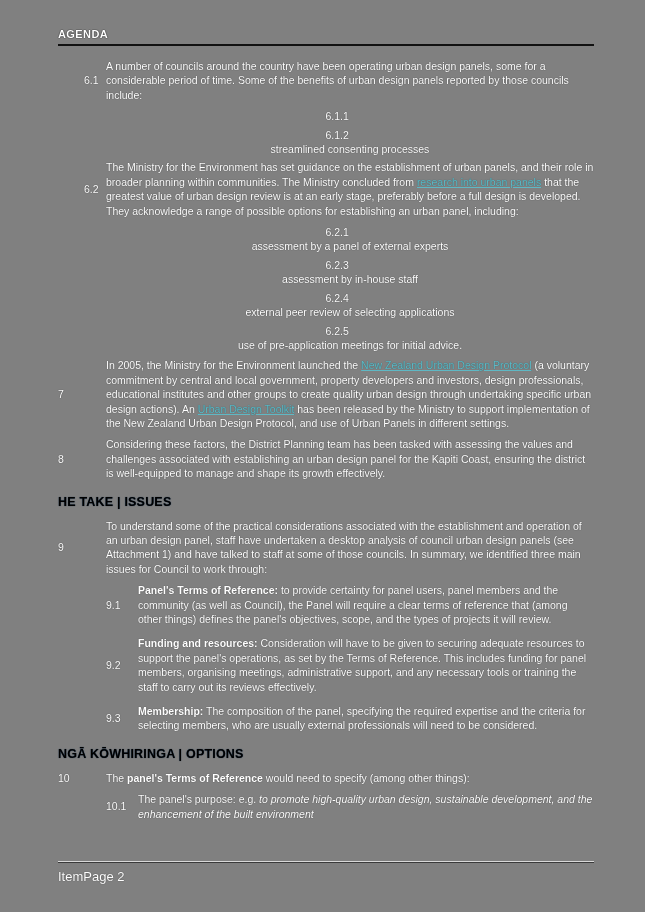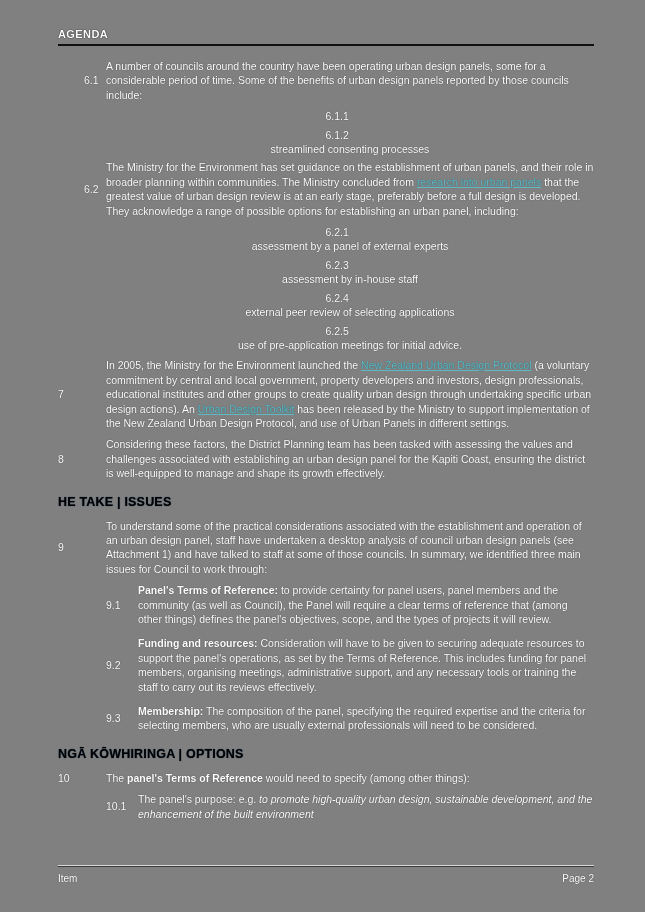--- a/index.html
+++ b/index.html
@@ -119,22 +119,22 @@
     width: 536px;
   }
   .footer-rule {
     border-top: 1.5px solid #d8d8d8;
     border-bottom: 1px solid #3a3a3a;
     width: 100%;
     margin-bottom: 6px;
   }
   .footer-row {
     display: flex;
-    justify-content: space-between;
-    font-size: 10px;
+    justify-content: flex-start;
+    font-size: 13px;
     color: #ffffff;
     text-shadow: 0 0 1px #2b2b2b;
   }
 </style>
 </head>
 <body>
 
 <div class="page">
 
   <div class="content">

